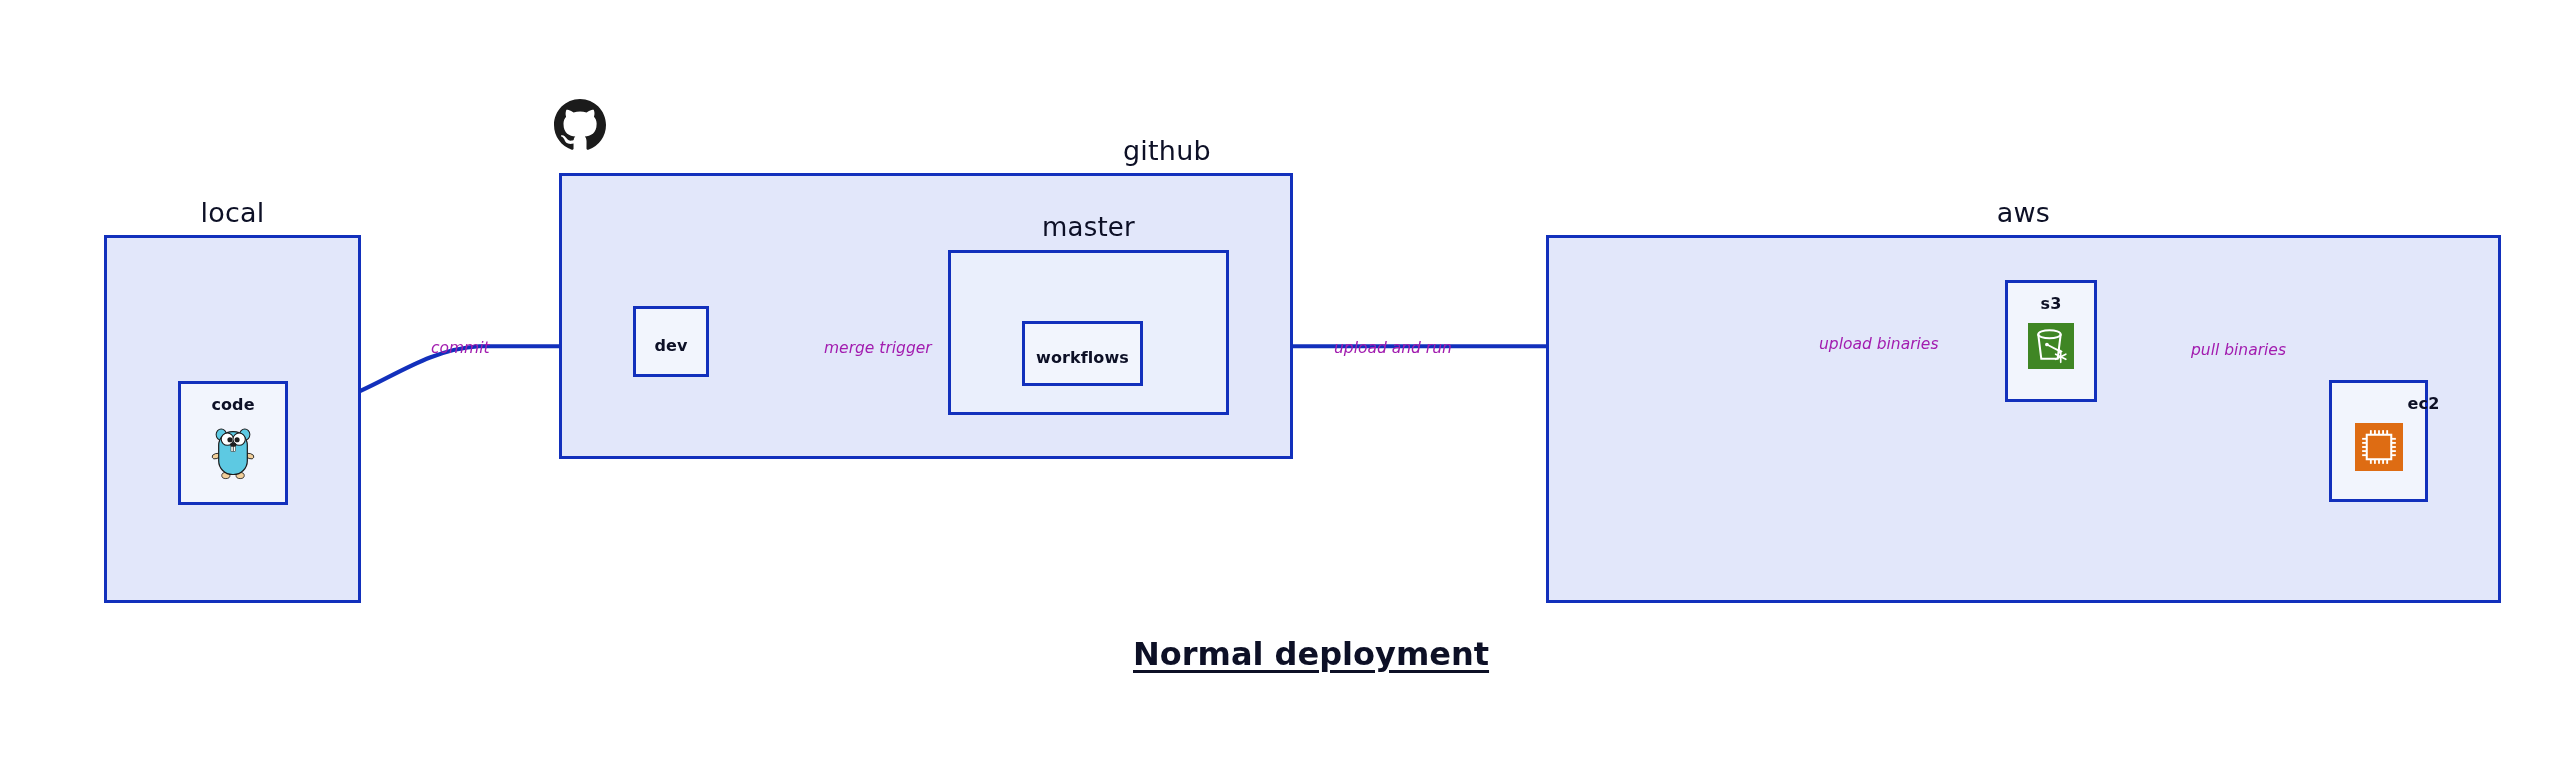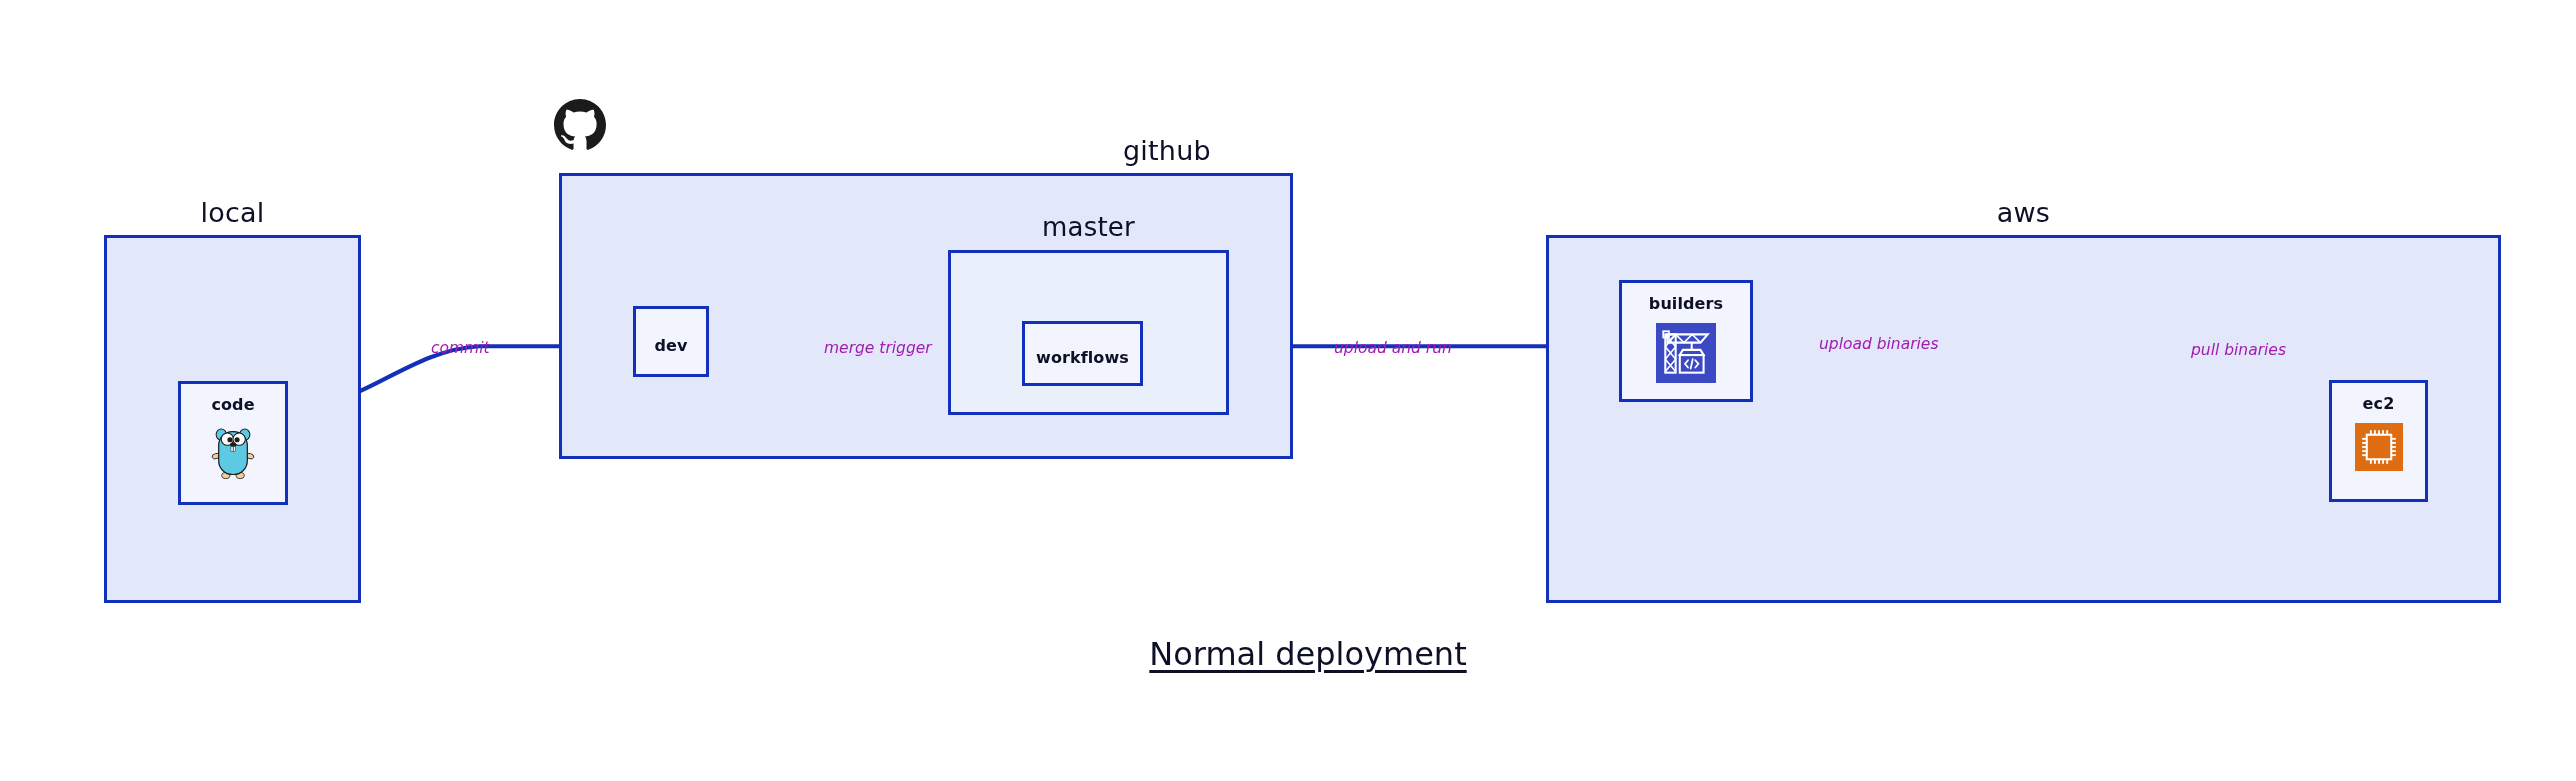--- a/index.html
+++ b/index.html
@@ -82,21 +82,21 @@
     white-space: nowrap;
     background: transparent;
     font-family: "DejaVu Sans", "Liberation Sans", sans-serif;
   }
 
   
   .diagram-title {
     position: absolute;
     color: #0d1026;
     font-size: 32px;
-    font-weight: 400;
+    font-weight: 700;
     text-decoration: underline;
     text-underline-offset: 4.6px;
     text-decoration-thickness: 2.6px;
     white-space: nowrap;
     font-family: "DejaVu Sans", "Liberation Sans", sans-serif;
   }
 
   svg.edges {
     position: absolute;
     left: 0; top: 0;
@@ -194,50 +194,49 @@
     <div class="node-label" style="top:24px;">workflows</div>
   </div>
 
   <div class="edge-label" style="left:1334px; top:339px;">upload and run</div>
 
   <div class="group-label" style="left:1546px; top:197px; width:955px; text-align:center;">aws</div>
 
   <div class="group" style="left:1546px; top:235px; width:955px; height:368px;">
   </div>
 
-  <div class="node" style="left:1619px; top:280px; width:134px; height:122px;">
-    <div class="node-label" style="top:11.3px;">builders</div>
-    <div class="node-icon" style="top:40px; width:60px; height:60px;">
-      <svg viewBox="0 0 116 116" width="60" height="60" xmlns="http://www.w3.org/2000/svg">
-        <rect x="0" y="0" width="116" height="116" fill="#3b4ac4"></rect>
-
-        <rect x="18" y="22" width="20" height="74" fill="none" stroke="#ffffff" stroke-width="4"></rect>
-        <path d="M18 22 L38 46 M38 22 L18 46 M18 46 L38 70 M38 46 L18 70 M18 70 L38 94 M38 70 L18 94" stroke="#ffffff" stroke-width="3" fill="none"></path>
-
-        <rect x="14" y="16" width="11" height="12" fill="none" stroke="#ffffff" stroke-width="3.5"></rect>
-
-        <path d="M22 22 L100 22 L86 38 L22 38 Z" fill="none" stroke="#ffffff" stroke-width="4"></path>
-        <path d="M22 38 L38 22 L54 38 L70 22 L86 38" stroke="#ffffff" stroke-width="3" fill="none"></path>
-
-        <line x1="69" y1="38" x2="69" y2="52" stroke="#ffffff" stroke-width="4"></line>
-
-        <path d="M52 52 L86 52 L92 62 L46 62 Z" fill="none" stroke="#ffffff" stroke-width="4"></path>
-        <rect x="46" y="62" width="46" height="34" fill="none" stroke="#ffffff" stroke-width="4"></rect>
-        <path d="M62 72 L56 79 L62 86 M76 72 L82 79 L76 86 M71 70 L67 88" stroke="#ffffff" stroke-width="3.4" fill="none" stroke-linecap="round"></path>
+
+  <div class="edge-label" style="left:1819px; top:335px;">upload binaries</div>
+
+  <div class="node" style="left:2005px; top:280px; width:92px; height:122px;">
+    <div class="node-label" style="top:11.3px;">s3</div>
+    <div class="node-icon" style="top:40px; width:46px; height:46px;">
+      <svg viewBox="0 0 90 90" width="46" height="46" xmlns="http://www.w3.org/2000/svg">
+        <rect x="0" y="0" width="90" height="90" fill="#3f8624"></rect>
+
+        <path d="M20 22 L26 70 L58 70 L64 22" fill="none" stroke="#ffffff" stroke-width="4"></path>
+        <ellipse cx="42" cy="22" rx="22" ry="8" fill="none" stroke="#ffffff" stroke-width="4"></ellipse>
+
+        <path d="M37 42 L62 55" stroke="#ffffff" stroke-width="3.5" fill="none"></path>
+        <circle cx="37" cy="42" r="3.6" fill="#ffffff"></circle>
+        <path d="M60 50 L68 56 L61 60 Z" fill="#ffffff"></path>
+
+        <g stroke="#ffffff" stroke-width="3.2" stroke-linecap="round">
+          <line x1="64" y1="55" x2="64" y2="77"></line>
+          <line x1="54" y1="61" x2="74" y2="71"></line>
+          <line x1="74" y1="61" x2="54" y2="71"></line>
+        </g>
       </svg>
     </div>
   </div>
 
-  <div class="edge-label" style="left:1819px; top:335px;">upload binaries</div>
-
-
   <div class="edge-label" style="left:2191px; top:341px;">pull binaries</div>
 
   <div class="node" style="left:2329px; top:380px; width:99px; height:122px;">
-    <div class="node-label" style="top:11.3px;">ec2</div>
+    <div class="node-label" style="top:11.3px;margin-left:45px;">ec2</div>
     <div class="node-icon" style="top:40px; width:48px; height:48px;">
       <svg viewBox="0 0 94 94" width="48" height="48" xmlns="http://www.w3.org/2000/svg">
         <rect x="0" y="0" width="94" height="94" fill="#de6c13"></rect>
 
         <rect x="23" y="23" width="48" height="48" fill="none" stroke="#ffffff" stroke-width="4"></rect>
 
         <g stroke="#ffffff" stroke-width="3.6" stroke-linecap="butt">
           <line x1="31" y1="14" x2="31" y2="23"></line>
           <line x1="39" y1="14" x2="39" y2="23"></line>
           <line x1="47" y1="14" x2="47" y2="23"></line>

